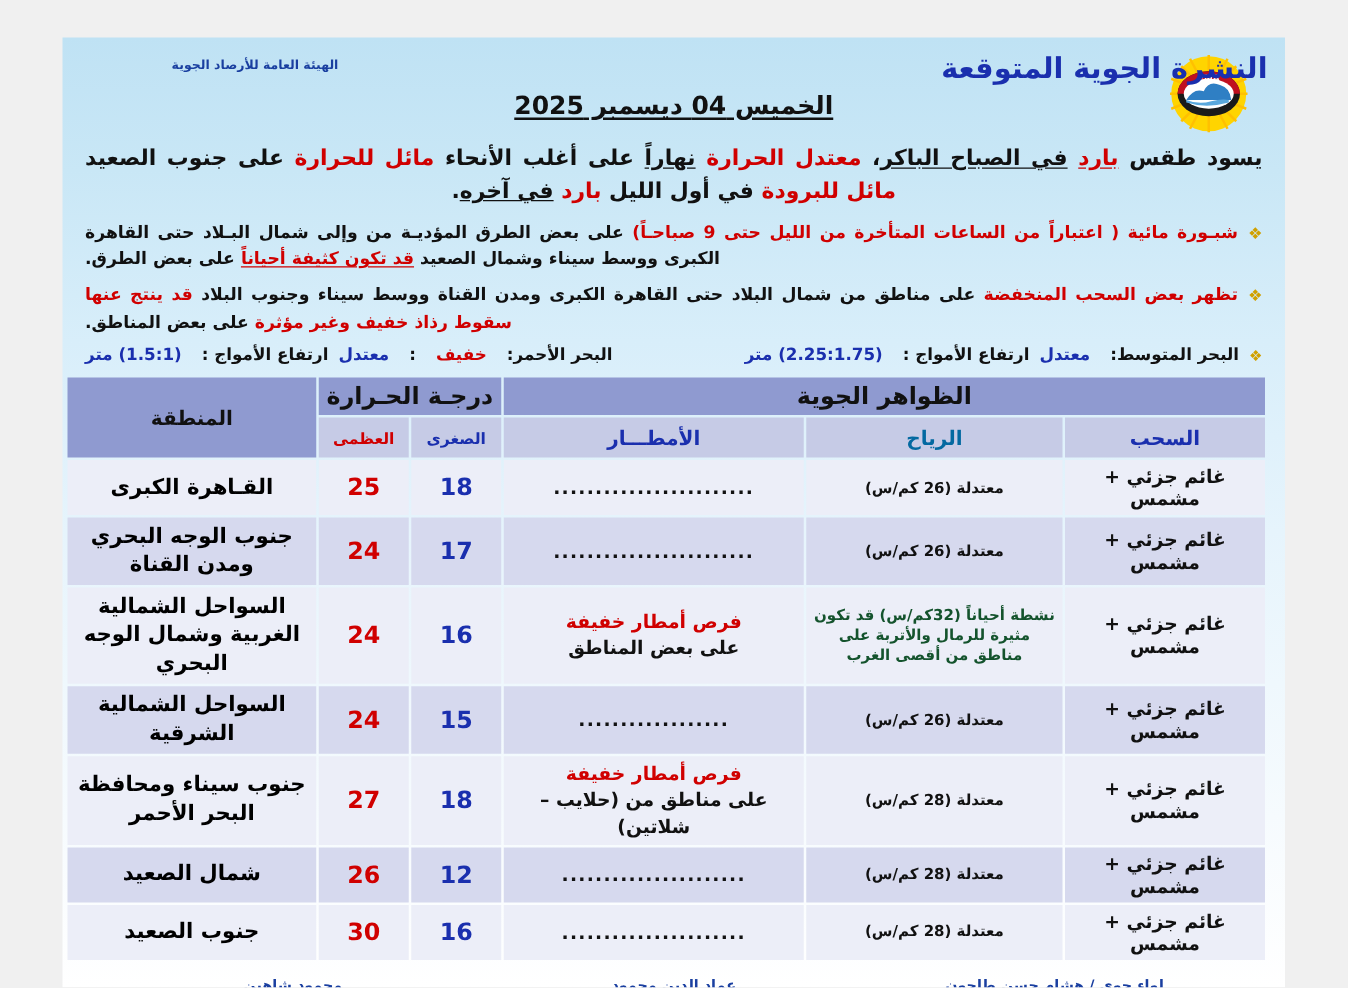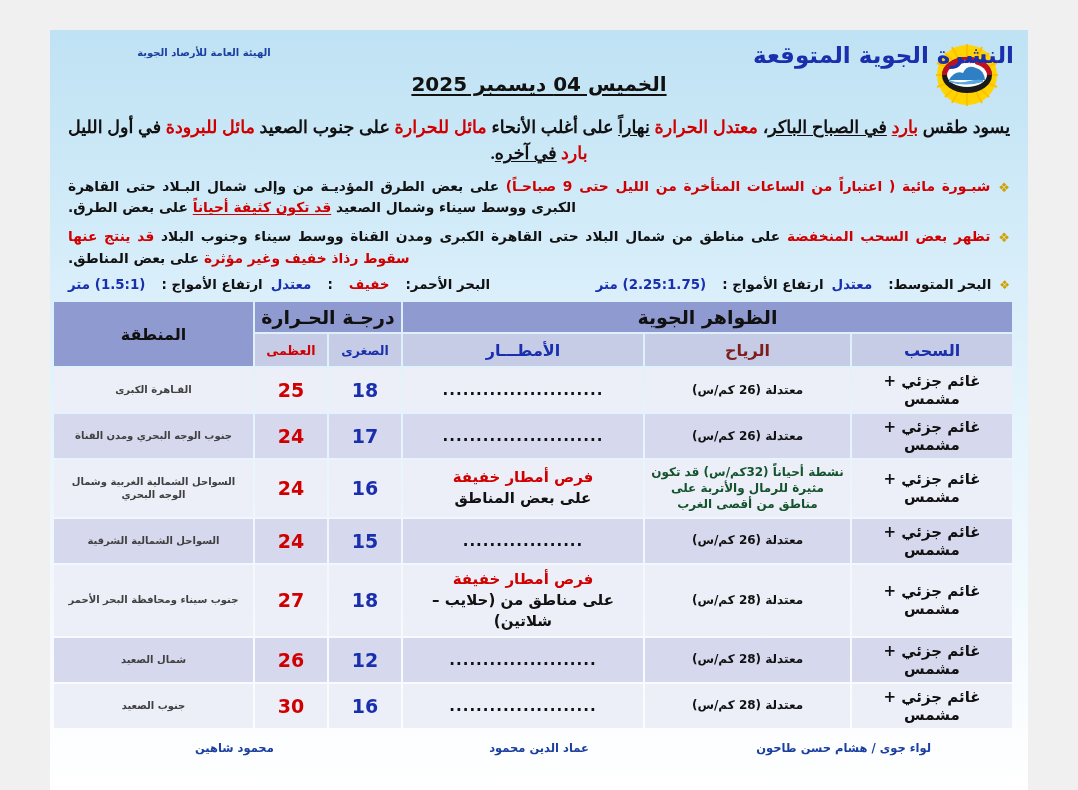--- a/index.html
+++ b/index.html
@@ -72,21 +72,20 @@
 
   
   .lead {
     margin: 6px 4px 0 4px;
     font-size: 17.5px;
     font-weight: bold;
     color: #111111;
     line-height: 1.5;
     text-align: justify;
     text-align-last: center;
-    font-family: Liberation Serif, serif;
   }
   .lead .r { color:#d00000; }
   .lead .u { text-decoration: underline; text-underline-offset: 2px; }
 
   
   .bullets { margin-top: 9px; }
   .bullet {
     display: flex;
     align-items: flex-start;
     gap: 8px;
@@ -148,42 +147,42 @@
     height: 16px;
     letter-spacing: .6px;
   }
   th.sub {
     background: #c6cbe6;
     font-size: 16px;
     height: 32px;
   }
   th.sub.small { font-size: 12.5px; }
   th.sub-clouds { color: #1a2fae; }
-  th.sub-wind   { color: #7f1d1d; }
+  th.sub-wind   { color: #0369a1; }
   th.sub-rain   { color: #1a2fae; }
   th.sub-max    { color: #d00000; }
   th.sub-min    { color: #1a2fae; }
   th.region {
     background: #8f9ad0;
     color: #111111;
     font-size: 16px;
   }
 
   tbody tr.odd  td { background: #eceef8; }
   tbody tr.even td { background: #d6d9ee; }
 
   td.cloud { font-size: 15px; color: #111111; }
   td.wind  { font-size: 12px; color: #111111; line-height: 1.35; }
   td.wind.alert { color: #14532d; }
   td.rain  { font-size: 15px; color: #111111; line-height: 1.4; }
   td.rain .r { color: #d00000; display:block; }
   td.dots  { font-size: 15px; letter-spacing: 1px; color:#111; }
   td.tmax  { font-size: 19px; color: #d00000; }
   td.tmin  { font-size: 19px; color: #1a2fae; }
-  td.reg   { font-size: 10px; color: #404040; line-height: 1.35; }
+  td.reg   { font-size: 17px; color: #000000; line-height: 1.35; }
 
   
   .footer {
     display: flex;
     justify-content: space-between;
     align-items: flex-start;
     margin: 10px 18px 0 18px;
     color: #1a3fa0;
     font-weight: bold;
   }

